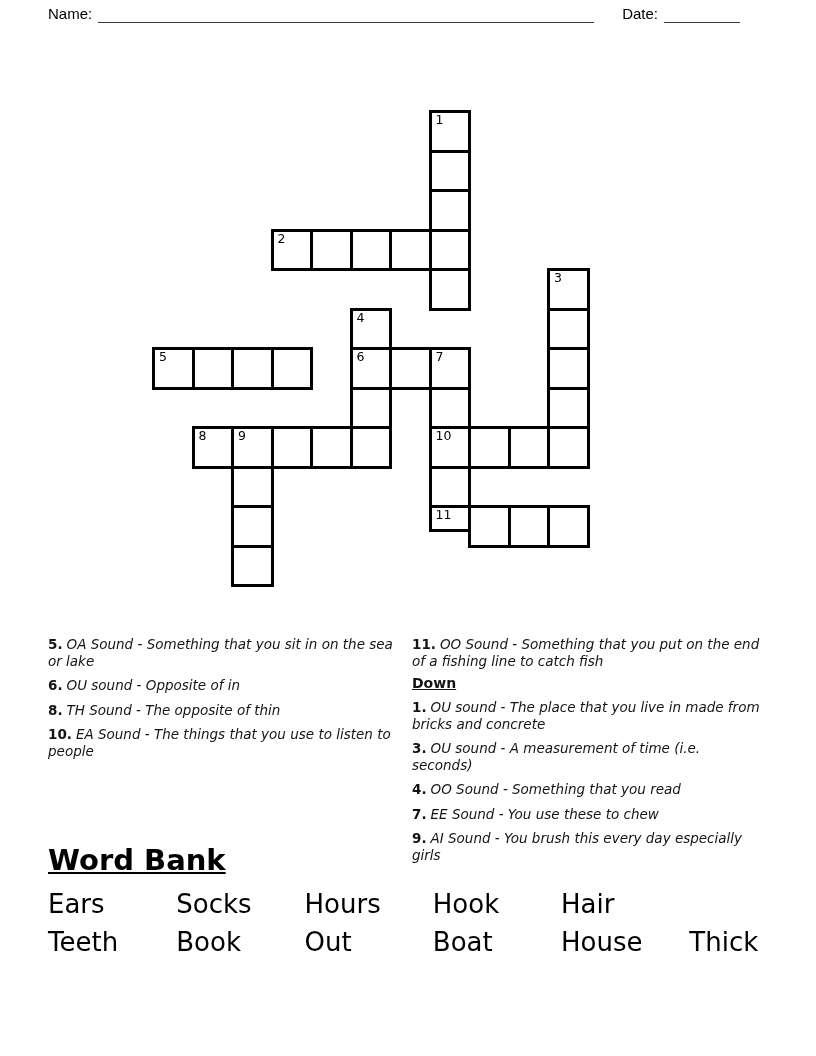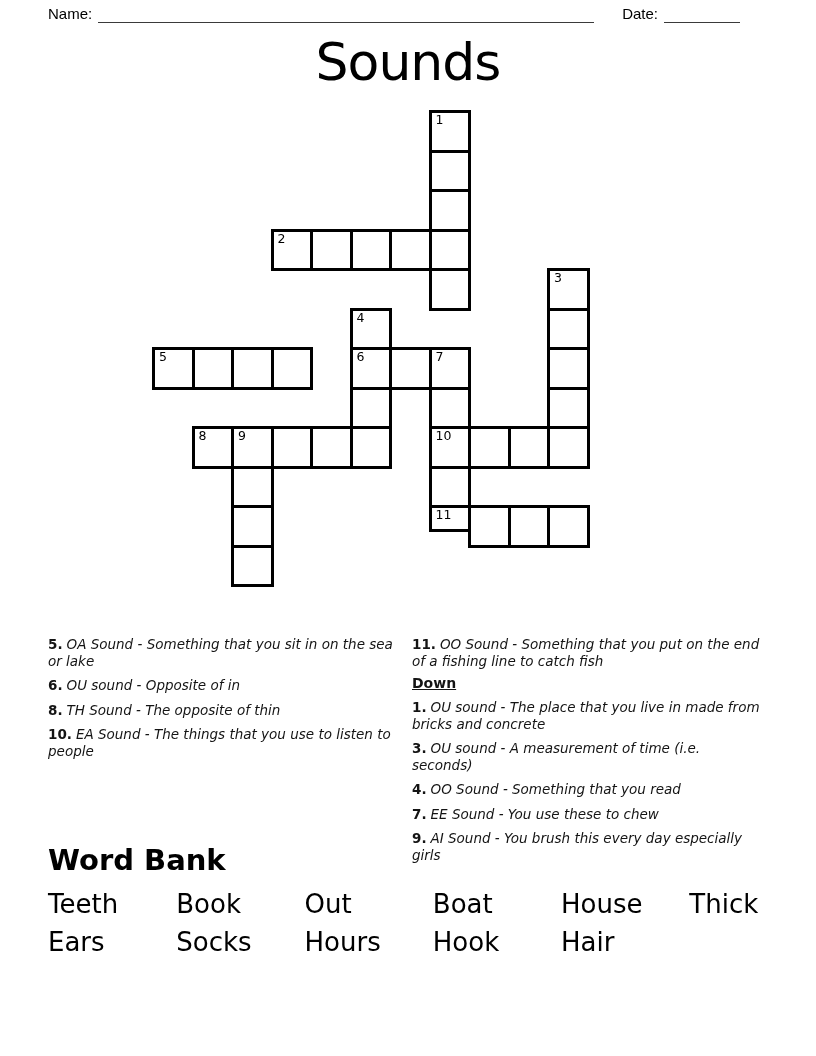--- a/index.html
+++ b/index.html
@@ -40,39 +40,38 @@
     font-size:14px;line-height:16px;font-weight:bold;
     text-decoration:underline;margin:0 0 4px 0;color:#141414;
   }
   .clue{margin:8px 0 6px 0;font-size:13.5px;line-height:16.5px;color:#141414;}
   .clue-num{font-weight:bold;font-style:normal;margin-right:4px;}
   .clue-text{font-style:italic;}
   
   .wordbank{position:absolute;left:48px;top:843px;right:40px;}
   .wb-heading{
     font-size:29px;line-height:34px;font-weight:bold;
-    margin:0 0 8px 0;color:#000;
+    text-decoration:underline;margin:0 0 8px 0;color:#000;
   }
   .wb-row{white-space:nowrap;line-height:38px;font-size:26px;color:#000;}
   .wb-word{display:inline-block;width:120px;}
 </style>
 </head>
 <body>
 
 <div class="page">
 
   <div class="header">
     <span>Name:</span>
     <span class="fill-line name-line"></span>
     <span class="date-gap"></span>
     <span>Date:</span>
     <span class="fill-line date-line"></span>
   </div>
 
-  <div class="title">Sounds</div>
 
   <div class="grid" id="crossword-grid">
       <div class="cell" style="left: 276.5px; top: 0px; height: 42.5px; width: 42.5px;">
         <span class="cellnum">1</span>
       </div>
       <div class="cell" style="left: 276.5px; top: 39.5px; height: 42.5px; width: 42.5px;"></div>
       <div class="cell" style="left: 276.5px; top: 79px; height: 42.5px; width: 42.5px;"></div>
       <div class="cell" style="left: 276.5px; top: 118.5px; height: 42.5px; width: 42.5px;"></div>
       <div class="cell" style="left: 276.5px; top: 158px; height: 42.5px; width: 42.5px;"></div>
       <div class="cell" style="left: 118.5px; top: 118.5px; height: 42.5px; width: 42.5px;">
@@ -145,29 +144,29 @@
     <p class="clue"><b class="clue-num">1.</b><span class="clue-text">OU sound - The place that you live in made from bricks and concrete</span></p>
     <p class="clue"><b class="clue-num">3.</b><span class="clue-text">OU sound - A measurement of time (i.e. seconds)</span></p>
     <p class="clue"><b class="clue-num">4.</b><span class="clue-text">OO Sound - Something that you read</span></p>
     <p class="clue"><b class="clue-num">7.</b><span class="clue-text">EE Sound - You use these to chew</span></p>
     <p class="clue"><b class="clue-num">9.</b><span class="clue-text">AI Sound - You brush this every day especially girls</span></p>
   </div>
 
   <div class="wordbank">
     <p class="wb-heading">Word Bank</p>
     <div class="wb-row">
+      <span class="wb-word">Ears</span>
+      <span class="wb-word">Socks</span>
+      <span class="wb-word">Hours</span>
+      <span class="wb-word">Hook</span>
+      <span class="wb-word">Hair</span>
+    </div>
+    <div class="wb-row">
       <span class="wb-word">Teeth</span>
       <span class="wb-word">Book</span>
       <span class="wb-word">Out</span>
       <span class="wb-word">Boat</span>
       <span class="wb-word">House</span>
       <span class="wb-word">Thick</span>
     </div>
-    <div class="wb-row">
-      <span class="wb-word">Ears</span>
-      <span class="wb-word">Socks</span>
-      <span class="wb-word">Hours</span>
-      <span class="wb-word">Hook</span>
-      <span class="wb-word">Hair</span>
-    </div>
   </div>
 
 </div>
 
 </body></html>

